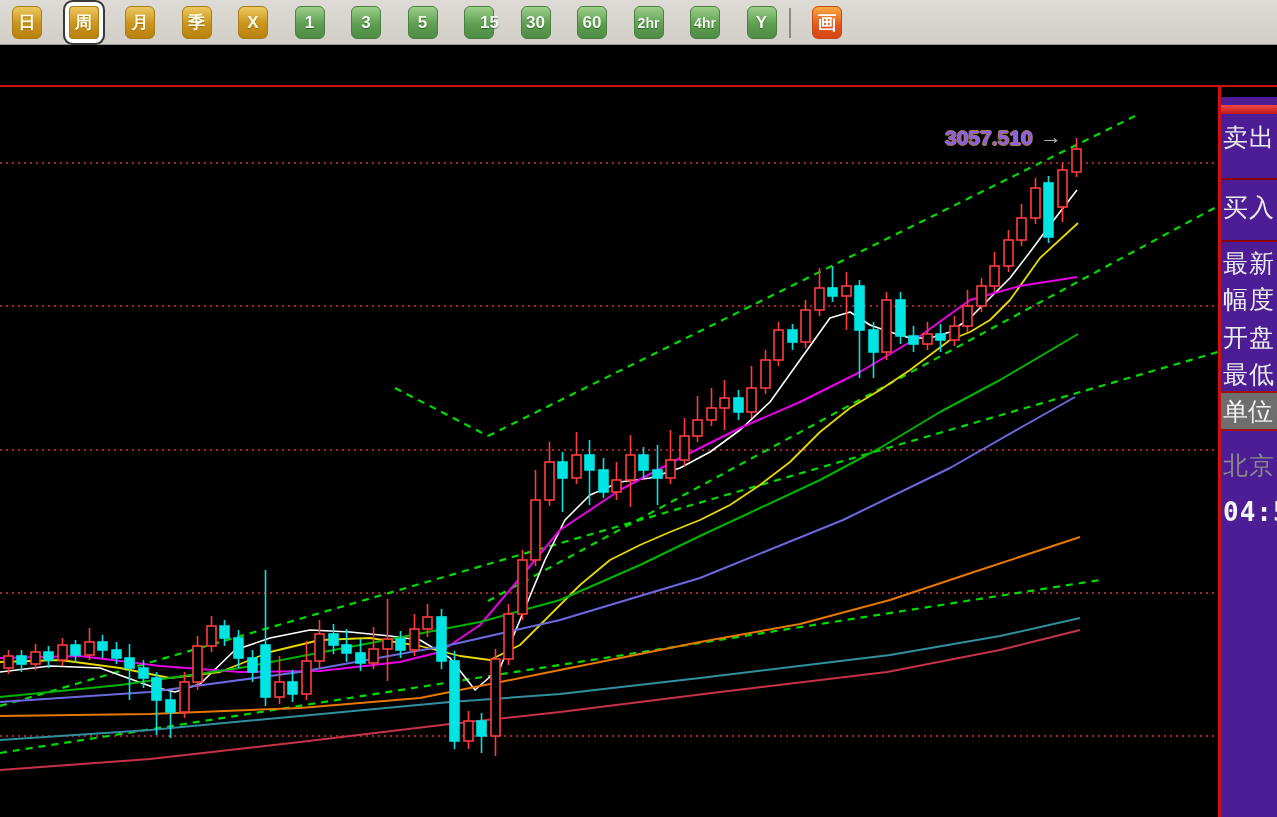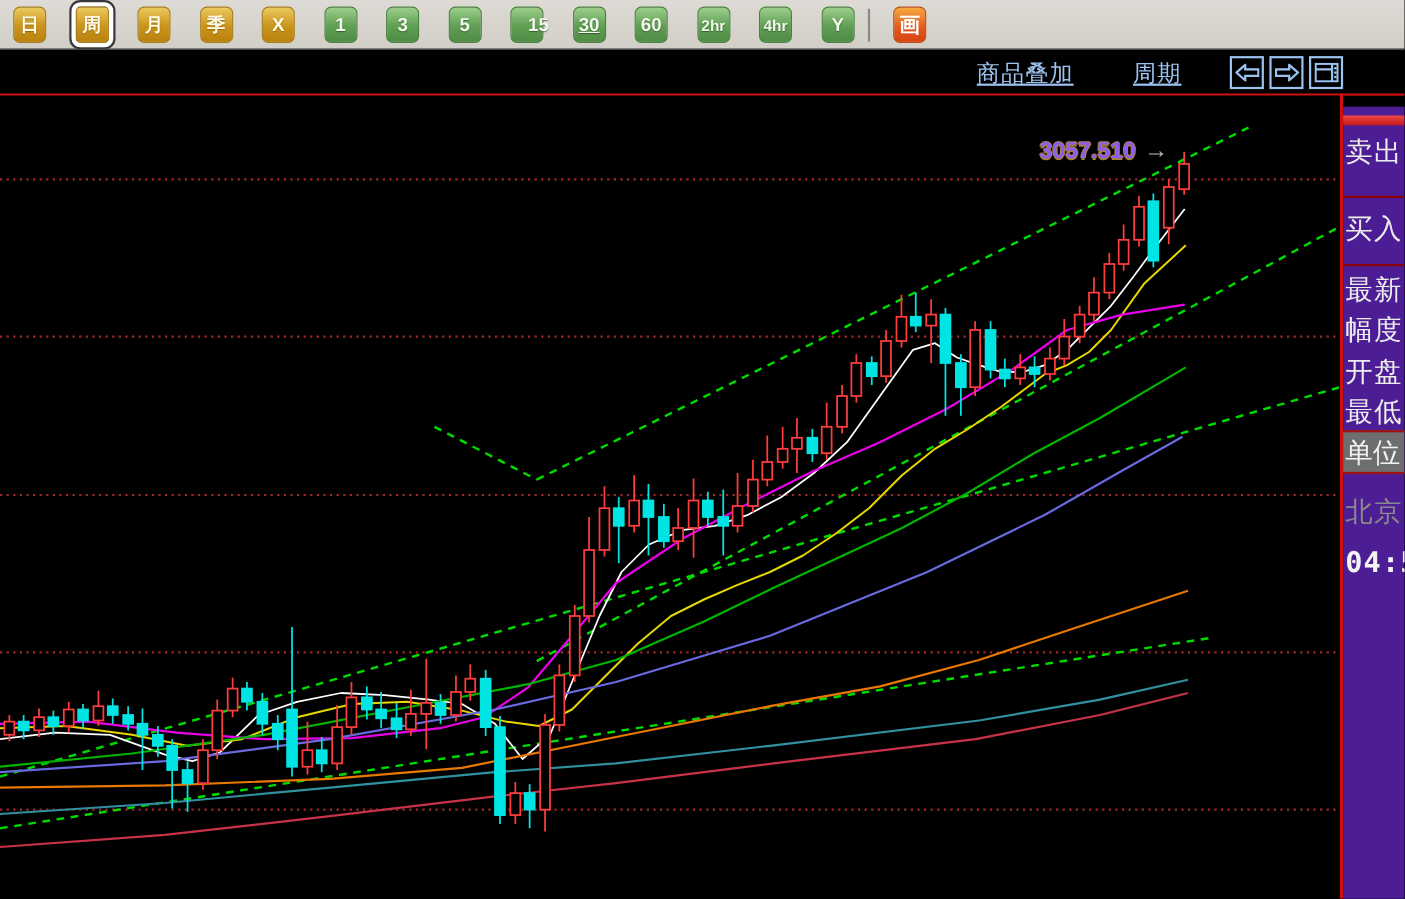--- a/index.html
+++ b/index.html
@@ -61,53 +61,29 @@
   <div class="toolbar">
       <div class="tbtn gold" style="left: 12px;">日</div>
       <div class="tbtn gold selected" style="left: 68.5px;">周</div>
       <div class="tbtn gold" style="left: 125px;">月</div>
       <div class="tbtn gold" style="left: 181.5px;">季</div>
       <div class="tbtn gold" style="left: 238px;">X</div>
       <div class="tbtn green" style="left: 294.5px;">1</div>
       <div class="tbtn green" style="left: 351px;">3</div>
       <div class="tbtn green" style="left: 407.5px;">5</div>
       <div class="tbtn green" style="left: 464px; padding-left: 21px;">15</div>
-      <div class="tbtn green" style="left: 520.5px; text-decoration: underline;">30</div>
+      <div class="tbtn green" style="left: 520.5px;">30</div>
       <div class="tbtn green" style="left: 577px;">60</div>
       <div class="tbtn green small-label" style="left: 633.5px;">2hr</div>
       <div class="tbtn green small-label" style="left: 690px;">4hr</div>
       <div class="tbtn green" style="left: 746.5px;">Y</div>
       <div class="tb-divider" style="left: 789px;"></div>
       <div class="tbtn draw" style="left: 812px;">画</div>
     </div>
 
-  <div class="header-strip">
-    <span class="hlink" style="left:888px">商品叠加</span>
-    <span class="hlink" style="left:1030px">周期</span>
-    <span class="hicon" style="left:1118px">
-      <svg width="22" height="16" viewBox="0 0 22 16">
-          <path d="M9 1 L1 8 L9 15 L9 11 L21 11 L21 5 L9 5 Z" fill="none" stroke="#9cc3ef" stroke-width="2"></path>
-        </svg>
-    </span>
-    <span class="hicon" style="left:1154px">
-      <svg width="22" height="16" viewBox="0 0 22 16">
-          <path d="M13 1 L21 8 L13 15 L13 11 L1 11 L1 5 L13 5 Z" fill="none" stroke="#9cc3ef" stroke-width="2"></path>
-        </svg>
-    </span>
-    <span class="hicon" style="left:1190px">
-      <svg width="22" height="18" viewBox="0 0 22 18">
-        <rect x="1" y="1" width="20" height="16" fill="none" stroke="#9cc3ef" stroke-width="2"></rect>
-        <line x1="1" y1="6" x2="16" y2="6" stroke="#9cc3ef" stroke-width="2"></line>
-        <line x1="16" y1="1" x2="16" y2="17" stroke="#9cc3ef" stroke-width="2"></line>
-        <circle cx="19" cy="5" r="1.2" fill="#9cc3ef"></circle>
-          <circle cx="19" cy="9" r="1.2" fill="#9cc3ef"></circle>
-          <circle cx="19" cy="13" r="1.2" fill="#9cc3ef"></circle>
-      </svg>
-    </span>
-  </div>
 
   <div class="red-hline"></div>
   <div class="red-vline"></div>
 
   <div class="chart">
     <svg id="chart-svg" width="1218" height="730" viewBox="0 87 1218 730">
         <line x1="0" y1="163" x2="1216" y2="163" stroke="#a02828" stroke-width="2" stroke-dasharray="2 4"></line>
         <line x1="0" y1="306" x2="1216" y2="306" stroke="#a02828" stroke-width="2" stroke-dasharray="2 4"></line>
         <line x1="0" y1="450" x2="1216" y2="450" stroke="#a02828" stroke-width="2" stroke-dasharray="2 4"></line>
         <line x1="0" y1="593" x2="1216" y2="593" stroke="#a02828" stroke-width="2" stroke-dasharray="2 4"></line>

